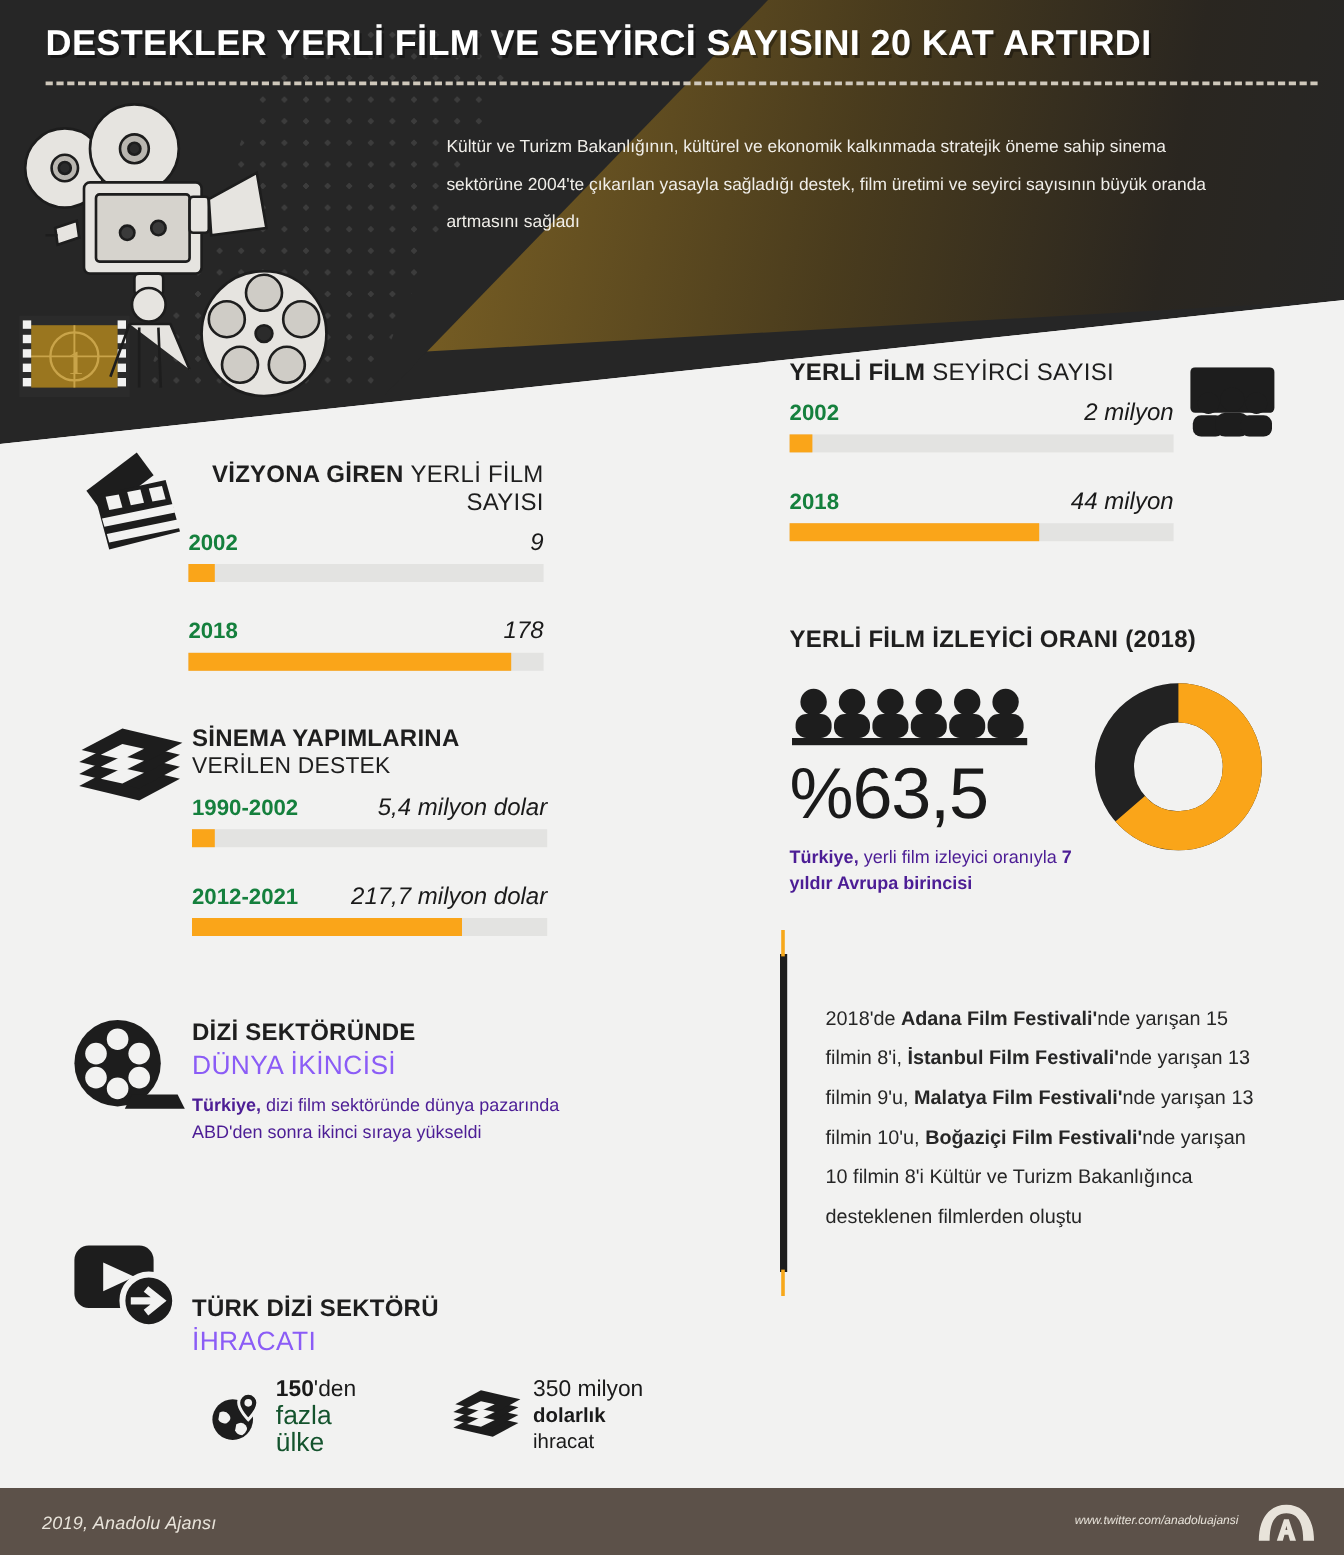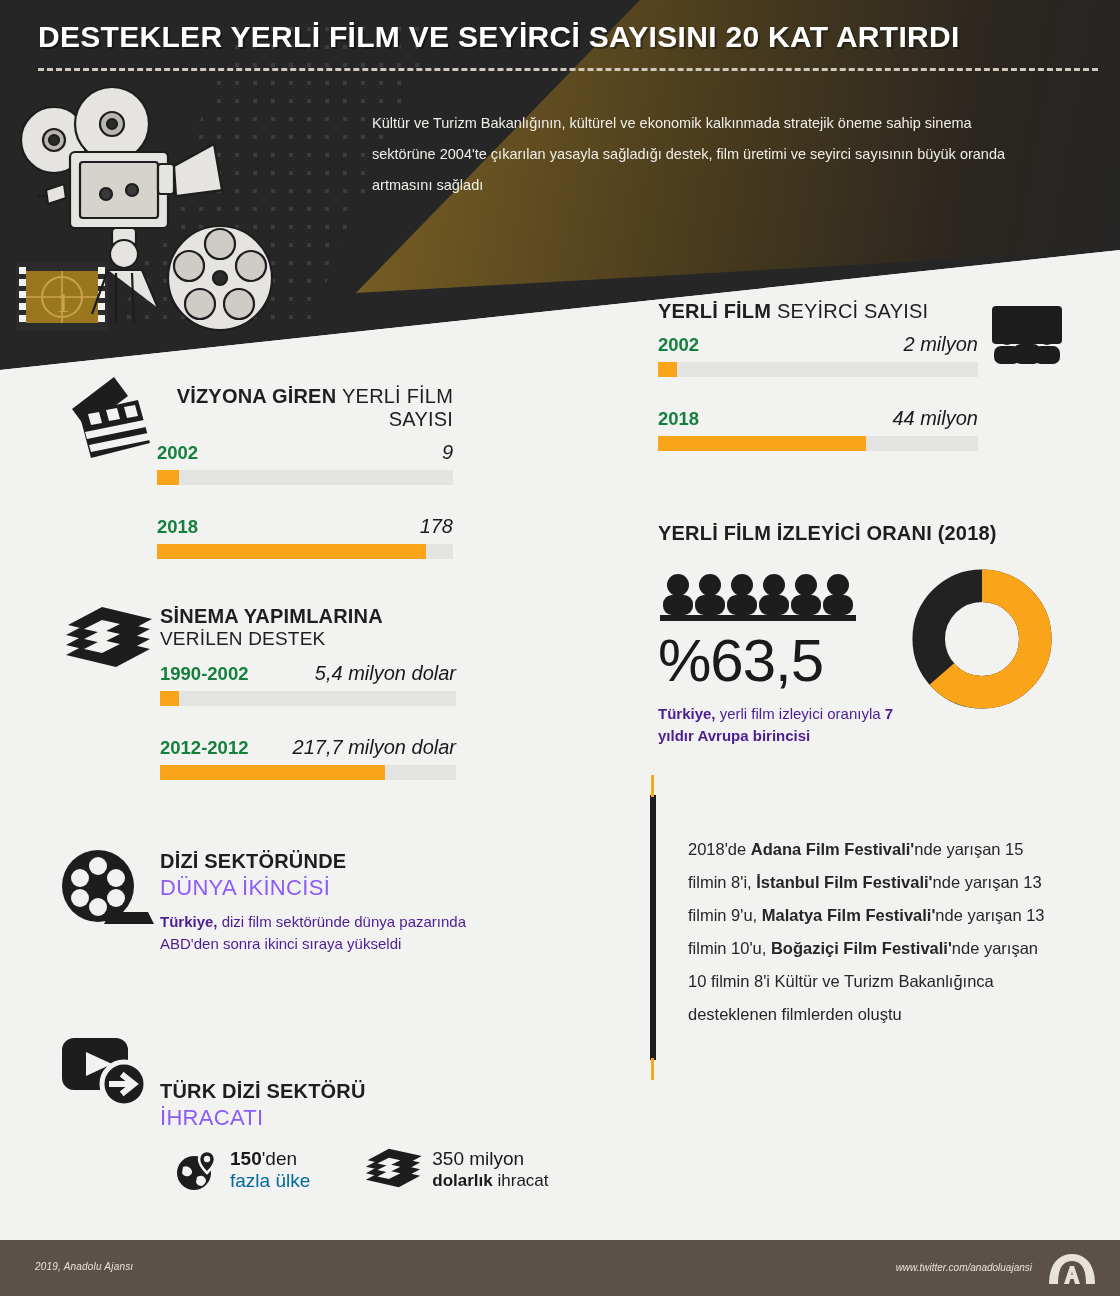--- a/index.html
+++ b/index.html
@@ -95,21 +95,21 @@
 
   .vline{position:absolute;left:650px;top:795px;width:6px;height:265px;background:#1d1d1d;}
   .vline-orange-top{position:absolute;left:651px;top:775px;width:3px;height:22px;background:#f7a81b;}
   .vline-orange-bot{position:absolute;left:651px;top:1058px;width:3px;height:22px;background:#f7a81b;}
 
   .fest{position:absolute;left:688px;top:833px;width:360px;font-size:16.5px;line-height:33px;color:#262626;}
   .fest b{font-weight:bold;}
 
   
   .footer{position:absolute;left:0;top:1240px;width:1120px;height:56px;background:#5c5149;}
-  .footer-left{position:absolute;left:35px;top:1261px;font-size:10px;font-style:italic;color:#e8e3da;letter-spacing:.2px;}
+  .footer-left{position:absolute;left:35px;top:1261px;font-size:15px;font-style:italic;color:#e8e3da;letter-spacing:.2px;}
   .footer-right{position:absolute;right:88px;top:1262px;font-size:10px;font-style:italic;color:#e8e3da;}
   .aa-logo{position:absolute;right:22px;top:1252px;width:52px;height:34px;}
 
   .minirow{display:flex;align-items:center;gap:10px;}
 </style>
 </head>
 <body>
 
 <div class="page">
 
@@ -245,21 +245,21 @@
         <div class="rowline">
           <span class="row-label">1990-2002</span>
           <span class="row-value">5,4 milyon dolar</span>
         </div>
         <div class="bar-track">
           <div class="bar-fill" style="width: 6.5%;"></div>
         </div>
       </div>
       <div class="row" style="margin-top:30px;">
         <div class="rowline">
-          <span class="row-label">2012-2012</span>
+          <span class="row-label">2012-2021</span>
           <span class="row-value">217,7 milyon dolar</span>
         </div>
         <div class="bar-track">
           <div class="bar-fill" style="width: 76%;"></div>
         </div>
       </div>
     </div>
 
     <svg class="icon-wrap" style="left:58px;top:490px;" width="100" height="78" viewBox="0 0 100 78">
       <circle cx="40" cy="36" r="36" fill="#1d1d1d"></circle>
@@ -298,21 +298,21 @@
               <path d="M9 20 q5 -2 8 2 t-2 7 q-5 1 -7 -3 z"></path>
               <path d="M23 30 q5 -3 8 1 t-3 8 q-5 0 -6 -4 z"></path>
             </g>
             <path d="M33 4 a8 8 0 0 1 8 8 c0 6 -8 14 -8 14 s-8 -8 -8 -14 a8 8 0 0 1 8 -8 z" fill="#1d1d1d" stroke="#f2f2f1" stroke-width="2.5"></path>
             <circle cx="33" cy="12" r="3.2" fill="#f2f2f1"></circle>
           </svg>
           <div>
             <div style="font-size:19px;font-weight:bold;color:#1a1a1a;line-height:22px;">
               <span>150</span><span style="font-weight:normal;">'den</span>
             </div>
-            <div style="font-size:19px;color:#0369a1;line-height:22px;">fazla ülke</div>
+            <div style="font-size:22px;color:#14532d;line-height:22px;">fazla ülke</div>
           </div>
         </div>
         <div class="minirow">
           <svg width="58" height="46" viewBox="0 0 70 56">
             <g fill="#1d1d1d">
               <path d="M2 40 L28 26 L68 35 L42 49 Z"></path>
               <path d="M2 32 L28 18 L68 27 L42 41 Z"></path>
               <path d="M2 24 L28 10 L68 19 L42 33 Z"></path>
               <path d="M4 16 L30 2 L70 11 L44 25 Z"></path>
             </g>

